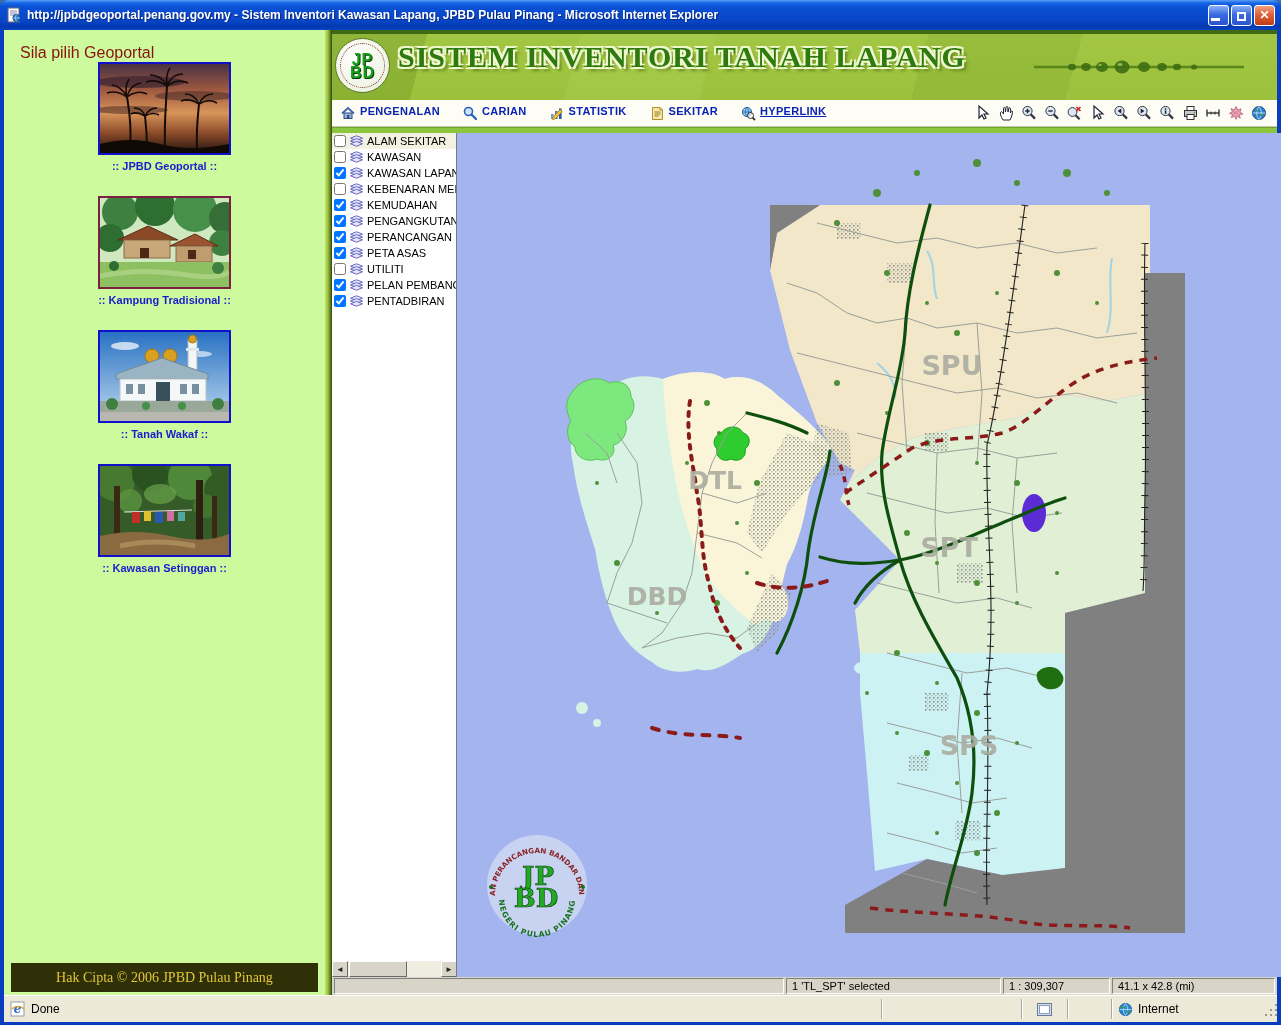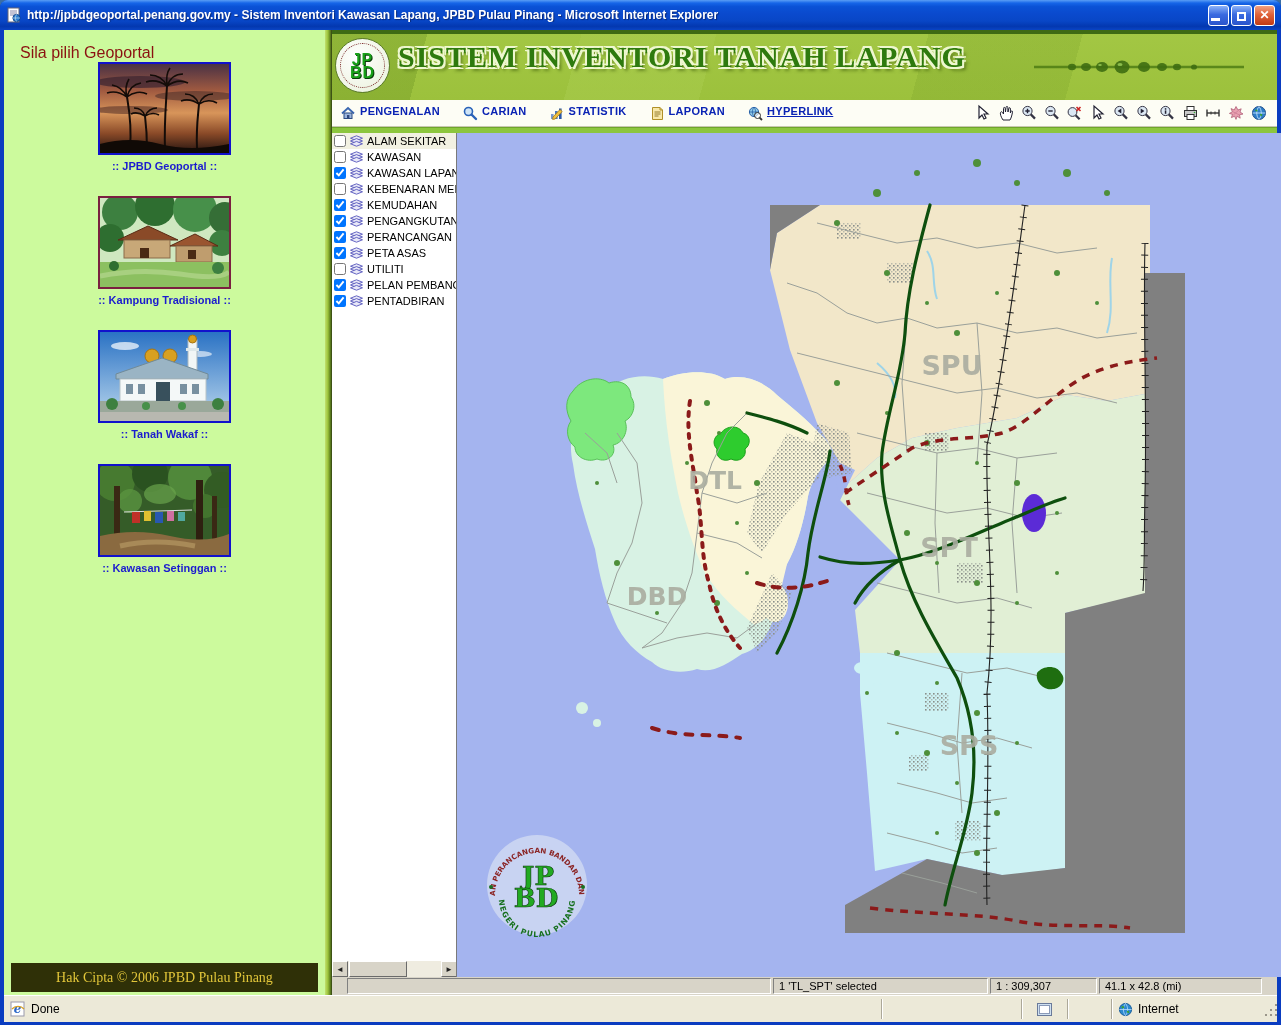--- a/index.html
+++ b/index.html
@@ -70,21 +70,21 @@
   .lrow .ltxt{font-size:11px;color:#000;white-space:nowrap;overflow:hidden;}
   .hscroll{position:absolute;left:0;bottom:0;width:125px;height:16px;background:#efece0;display:flex;}
   .sbtn{width:16px;height:16px;background:#d8d4c8;border:1px solid;border-color:#fff #6a6a6a #6a6a6a #fff;
     font-size:8px;color:#222;display:flex;align-items:center;justify-content:center;flex:0 0 auto;cursor:pointer;}
   .sthumb{position:absolute;left:17px;top:0;width:58px;height:16px;background:#d8d4c8;border:1px solid;
     border-color:#fff #6a6a6a #6a6a6a #fff;cursor:pointer;}
   .sbtn.right{position:absolute;right:0;top:0;}
   
   .mapwrap{position:absolute;left:125px;top:103px;width:958px;height:844px;background:#a4b4ef;cursor:crosshair;}
   
-  .mstatus{position:absolute;left:0;top:947px;width:945px;height:18px;background:#d8d4c8;display:flex;gap:2px;padding:1px 15px;}
+  .mstatus{position:absolute;left:0;top:947px;width:945px;height:18px;background:#d8d4c8;display:flex;gap:2px;padding:1px 2px;}
   .mcell{border:1px solid;border-color:#808080 #fff #fff #808080;font-size:11px;color:#000;
     padding:0 5px;display:flex;align-items:center;background:#d8d4c8;white-space:nowrap;overflow:hidden;}
   .mcell.grow{flex:1;}
   
   .iestatus{position:absolute;left:4px;top:995px;width:1273px;height:27px;background:#ece9d8;
     border-top:1px solid #fff;display:flex;align-items:center;font-size:12px;color:#000;}
   .seg{height:20px;border-left:1px solid #aca899;box-shadow:inset 1px 0 0 #fff;display:flex;align-items:center;padding:0 6px;}
   .seg.first{border-left:none;box-shadow:none;flex:1;}
   .grip{width:14px;height:20px;margin-left:2px;background:
     radial-gradient(circle at 3px 16px,#9a968a 1.3px,transparent 1.5px),
@@ -297,21 +297,21 @@
           <path d="M4 12 L11 4.5 L13.2 6.5 L6.2 14 L3.6 14.4 Z" fill="#f0c040" stroke="#a07818" stroke-width="0.8"></path>
         </svg>
         <span class="lbl">STATISTIK</span>
       </div>
       <div class="menu-item">
         <svg width="16" height="16" viewBox="0 0 16 16">
           <path d="M3.5 2.5 H11 L13.5 5 V14.5 H3.5 Z" fill="#f8e8a8" stroke="#b09028"></path>
           <path d="M11 2.5 V5 H13.5" fill="none" stroke="#b09028"></path>
           <path d="M5.5 7 H11.5 M5.5 9 H11.5 M5.5 11 H9.5" stroke="#887020" stroke-width="0.9"></path>
         </svg>
-        <span class="lbl">LAPORAN</span>
+        <span class="lbl">SEKITAR</span>
       </div>
       <div class="menu-item u">
         <svg width="16" height="16" viewBox="0 0 16 16">
           <circle cx="7" cy="7" r="4.6" fill="#8ec8e8" stroke="#2a62a8"></circle>
           <path d="M2.4 7 H11.6 M7 2.4 C4.8 5 4.8 9 7 11.6 C9.2 9 9.2 5 7 2.4" stroke="#2a62a8" fill="none" stroke-width="0.8"></path>
           <circle cx="10.5" cy="10.5" r="3" fill="rgba(255,255,255,.6)" stroke="#333"></circle>
           <line x1="12.6" y1="12.6" x2="15" y2="15" stroke="#333" stroke-width="1.8"></line>
         </svg>
         <span class="lbl">HYPERLINK</span>
       </div>

